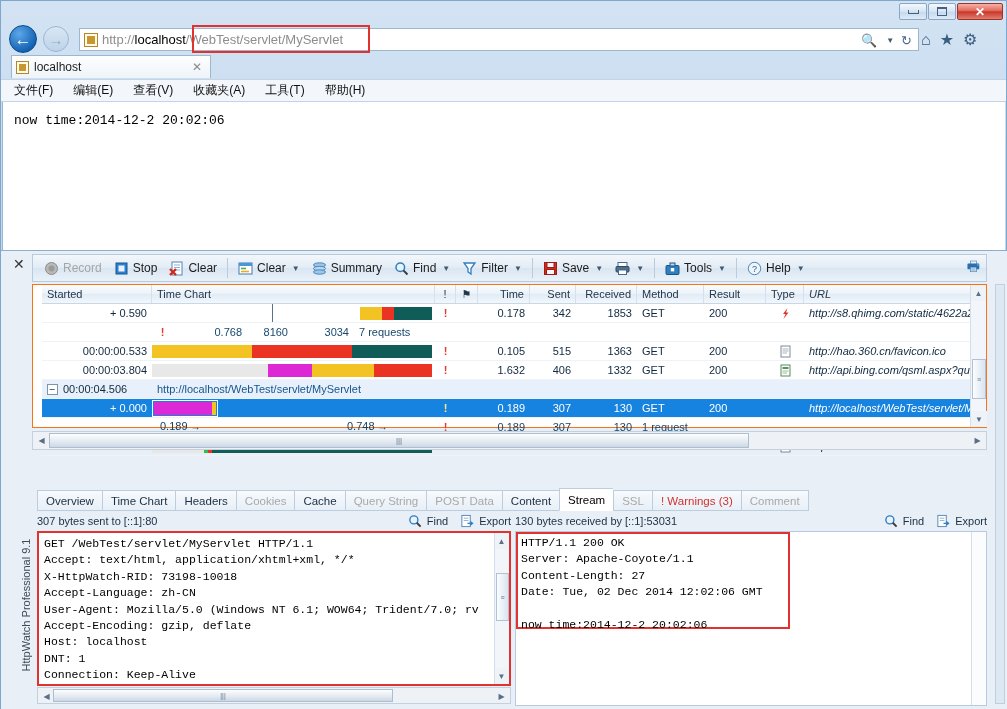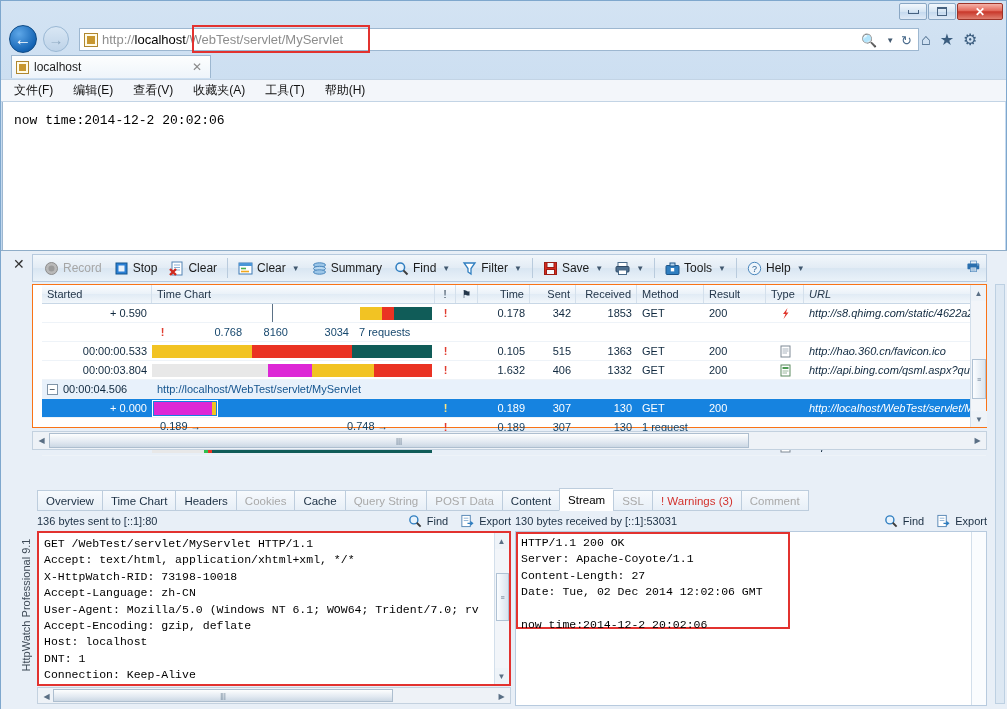--- a/index.html
+++ b/index.html
@@ -719,21 +719,21 @@
         <div class="hw-tab dim">POST Data</div>
         <div class="hw-tab">Content</div>
         <div class="hw-tab active">Stream</div>
         <div class="hw-tab dim">SSL</div>
         <div class="hw-tab warn">! Warnings (3)</div>
         <div class="hw-tab dim">Comment</div>
       </div>
 
     <div id="pane-left">
       <div class="pane-head">
-        <span class="ptitle">136 bytes sent to [::1]:80</span>
+        <span class="ptitle">307 bytes sent to [::1]:80</span>
         <span class="paction">
           <span class="ico">
             <svg width="14" height="14" viewBox="0 0 15 15">
                 <circle cx="6.3" cy="6.3" r="4.3" fill="#e8f3fc" stroke="#2f7ec0" stroke-width="1.5"></circle>
                 <line x1="9.4" y1="9.4" x2="13.5" y2="13.5" stroke="#3c3c3c" stroke-width="2"></line>
               </svg>
           </span>
           <span>Find</span>
         </span>
         <span class="paction">

